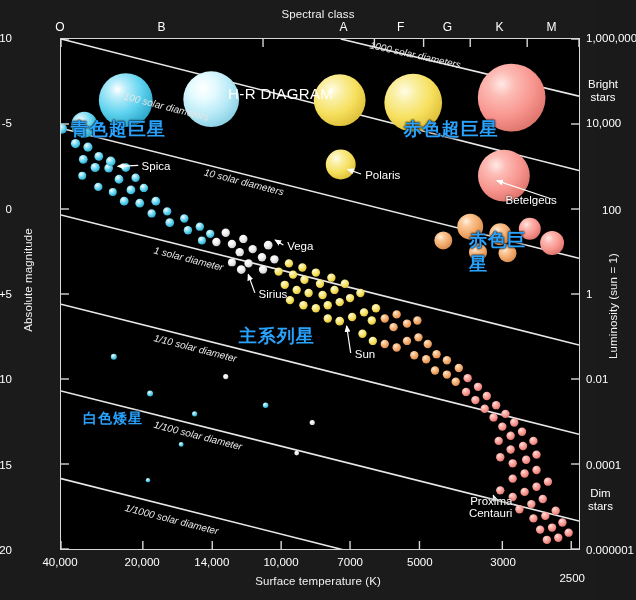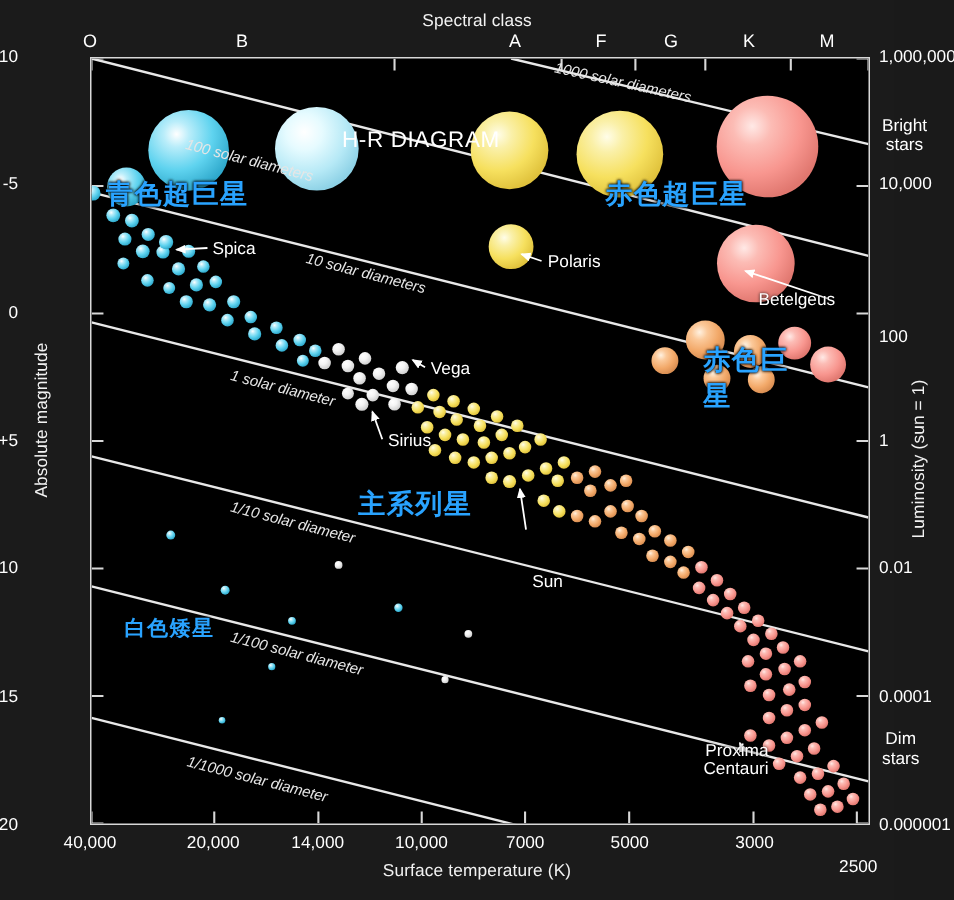--- a/index.html
+++ b/index.html
@@ -84,21 +84,21 @@
       <div class="tick tick-mag" style="top: 123.333px;">-5</div>
       <div class="tick tick-mag" style="top: 208.667px;">0</div>
       <div class="tick tick-mag" style="top: 294px;">+5</div>
       <div class="tick tick-mag" style="top: 379.333px;">+10</div>
       <div class="tick tick-mag" style="top: 464.667px;">+15</div>
       <div class="tick tick-mag" style="top: 550px;">+20</div>
     </div>
   <div id="lum-ticks">
       <div class="tick tick-lum" style="top: 38px;">1,000,000</div>
       <div class="tick tick-lum" style="top: 123.333px;">10,000</div>
-      <div class="tick tick-lum" style="top: 225px;">100</div>
+      <div class="tick tick-lum" style="top: 210px; margin-left: 16px;">100</div>
       <div class="tick tick-lum" style="top: 294px;">1</div>
       <div class="tick tick-lum" style="top: 379.333px;">0.01</div>
       <div class="tick tick-lum" style="top: 464.667px;">0.0001</div>
       <div class="tick tick-lum" style="top: 550px;">0.000001</div>
     </div>
   <div id="temp-ticks">
       <div class="tick tick-temp" style="left: 60px;">40,000</div>
       <div class="tick tick-temp" style="left: 142.16px;">20,000</div>
       <div class="tick tick-temp" style="left: 211.84px;">14,000</div>
       <div class="tick tick-temp" style="left: 281px;">10,000</div>
@@ -382,19 +382,19 @@
         <div class="cn-label" style="left: 57.2px; top: 90.112px; font-size: 18px; transform: translate(-50%, -50%);">青色超巨星</div>
         <div class="cn-label" style="left: 364px; top: 90.112px; font-size: 18px; transform: translate(-50%, -50%); margin-left: 26px;">赤色超巨星</div>
         <div class="cn-label" style="left: 444.6px; top: 212.992px; font-size: 18px; transform: translate(-50%, -50%);">赤色巨星</div>
         <div class="cn-label" style="left: 215.8px; top: 296.96px; font-size: 18px; transform: translate(-50%, -50%);">主系列星</div>
         <div class="cn-label" style="left: 52px; top: 379.904px; font-size: 14px; transform: translate(-50%, -50%);">白色矮星</div>
       </div>
     <div id="star-labels">
         <div class="en-label" style="left: 80.6px; top: 120.832px;">Spica</div>
         <div class="en-label" style="left: 226.2px; top: 200.704px;">Vega</div>
         <div class="en-label" style="left: 197.6px; top: 248.832px;">Sirius</div>
-        <div class="en-label" style="left: 293.8px; top: 309.248px; margin-top: 34px;">Sun</div>
+        <div class="en-label" style="left: 293.8px; top: 309.248px;">Sun</div>
         <div class="en-label" style="left: 304.2px; top: 129.536px;">Polaris</div>
         <div class="en-label" style="left: 444.6px; top: 154.624px;">Betelgeus</div>
         <div class="en-label" style="left: 387.4px; top: 455.68px; white-space: normal; width: 64px; text-align: right;">Proxima<br>Centauri</div>
       </div>
   </div>
 </div>
 
 </body></html>

